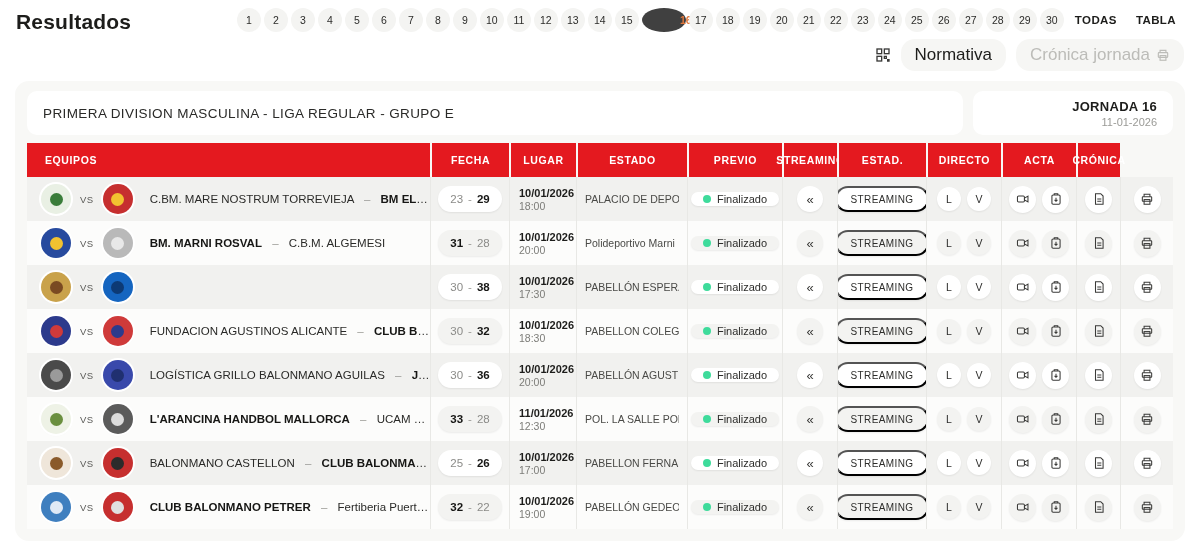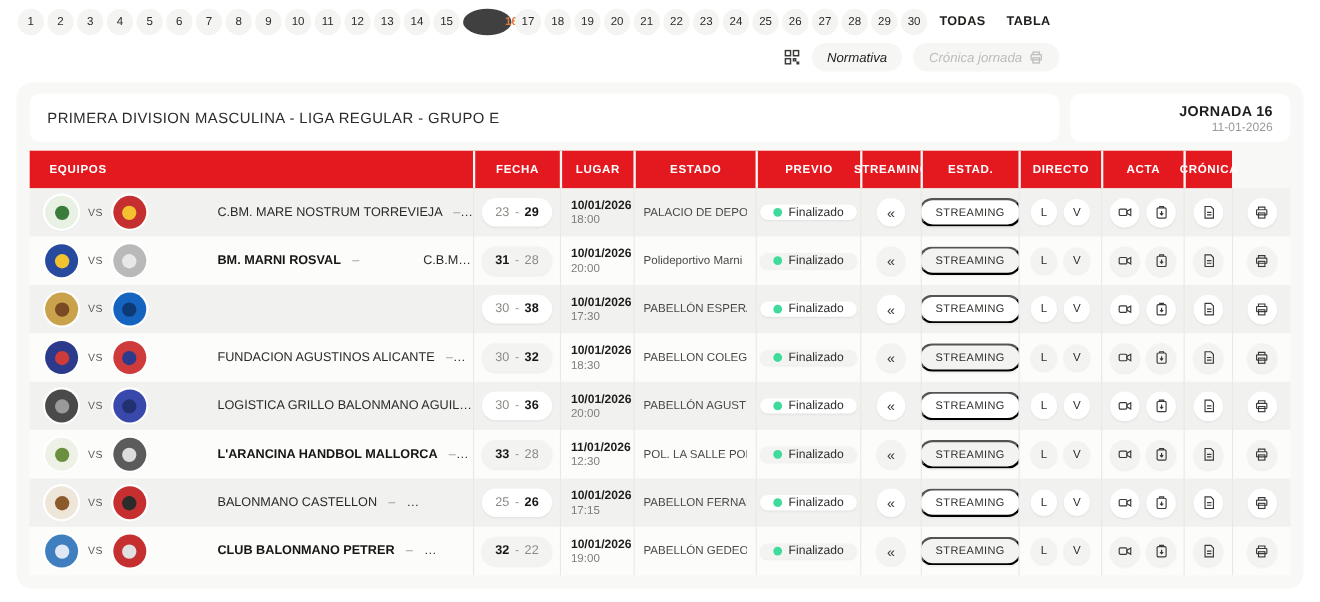--- a/index.html
+++ b/index.html
@@ -13,21 +13,21 @@
   .pagination { display:flex; align-items:center; gap:3px; }
   .pages { display:flex; align-items:center; gap:3px; }
   .page { width:24px; height:24px; border:none; border-radius:50%; background:#f4f4f2; color:#2c2c2a;
     font-size:10.5px; font-family:inherit; display:flex; align-items:center; justify-content:center; cursor:pointer; }
   .page.active { background:#404040; color:#e0763a; font-weight:700;padding-left:44px; }
   .pag-extra { border:none; background:transparent; font-family:inherit; font-size:11.5px; font-weight:600;
     letter-spacing:.4px; color:#1d1d1b; padding:0 8px; cursor:pointer; }
   .tools { display:flex; align-items:center; gap:10px; }
   .qr-btn { border:none; background:transparent; cursor:pointer; display:flex; align-items:center; }
   .tool-pill { border:none; border-radius:14px; background:#f6f6f4; padding:6px 14px; font-family:inherit;
-    font-size:12px; color:#1d1d1b; cursor:pointer; display:flex; align-items:center; gap:6px;font-style:italic; }
+    font-size:17px; color:#1d1d1b; cursor:pointer; display:flex; align-items:center; gap:6px; }
   .tool-pill.disabled { color:#bcbcb8; }
 
   
   .card { margin:10px 15px 0 15px; width:1170px; background:#f8f8f6; border-radius:14px; padding:10px 12px 12px 12px; }
   .card-head { display:flex; gap:10px; margin-bottom:8px; }
   .comp-box { flex:1; background:#ffffff; border-radius:10px; padding:0 16px; height:44px;
     display:flex; align-items:center; font-size:13.5px; letter-spacing:.4px; color:#2a2a28; font-weight:500; }
   .jornada-box { width:200px; background:#ffffff; border-radius:10px; padding:6px 16px; height:44px;
     display:flex; flex-direction:column; justify-content:center; align-items:flex-end; }
   .jornada-title { font-size:13px; font-weight:700; letter-spacing:.3px; }
@@ -45,21 +45,21 @@
   .rows .row:nth-child(even) { background:#fcfcfb; }
   .cell { height:100%; display:flex; align-items:center; justify-content:center; overflow:hidden; }
   .cell + .cell { border-left:1px solid #e8e8e5; }
 
   .c-equipos { justify-content:flex-start; padding-left:14px; gap:9px; }
   .logo { width:30px; height:30px; border-radius:50%; display:flex; align-items:center; justify-content:center;
     box-shadow:0 0 0 2px #ffffff, 0 1px 2px rgba(0,0,0,.15); flex:0 0 auto; }
   .logo-dot { width:13px; height:13px; border-radius:50%; }
   .vs { font-size:9.5px; color:#5a5a57; letter-spacing:.5px; }
   .teams { margin-left:8px; white-space:nowrap; overflow:hidden; text-overflow:ellipsis; font-size:11.5px; color:#2a2a28; }
-  .team { cursor:pointer;margin-left:48px; }
+  .team { cursor:pointer; }
   .sep { color:#9a9a96; margin:0 7px; }
   .win-home .home-name, .win-away .away-name { font-weight:700; color:#161614; }
   .win-home .s-home,   .win-away .s-away   { font-weight:700; color:#161614; }
   .win-home .s-away,   .win-away .s-home   { color:#8b8b88; }
 
   .pill { background:#ffffff; border-radius:14px; box-shadow:0 1px 2px rgba(0,0,0,.07); display:flex;
     align-items:center; justify-content:center; }
   .rows .row:nth-child(even) .pill, .rows .row:nth-child(even) .circle { background:#f3f3f1; }
   .score-pill { width:64px; height:26px; gap:5px; font-size:11.5px; cursor:pointer; }
   .s-dash { color:#9a9a96; }
@@ -81,20 +81,21 @@
   .lv { width:24px; height:24px; font-size:10.5px; color:#2d2d2b; }
   .c-estad { gap:6px; }
   .c-directo { gap:6px; }
   .icon-btn { width:27px; height:27px; }
   .icon-btn svg, .qr-btn svg, .tool-pill svg { display:block; }
 </style>
 </head>
 <body>
 
 <div class="topbar">
+  <div class="page-title">Resultados</div>
   <div class="top-right">
     <div class="pagination">
       <div class="pages">
           <button class="page">1</button>
           <button class="page">2</button>
           <button class="page">3</button>
           <button class="page">4</button>
           <button class="page">5</button>
           <button class="page">6</button>
           <button class="page">7</button>
@@ -710,21 +711,21 @@
     </div>
     <div class="cell c-marcador">
       <span class="pill score-pill">
         <span class="s-home">25</span>
         <span class="s-dash">-</span>
         <span class="s-away">26</span>
       </span>
     </div>
     <div class="cell c-fecha">
       <span class="date">10/01/2026</span>
-      <span class="time">17:15</span>
+      <span class="time">17:00</span>
     </div>
     <div class="cell c-lugar">
       <span class="venue">PABELLON FERNAND…</span>
     </div>
     <div class="cell c-estado">
       <span class="pill status-pill">
         <span class="status-dot"></span>
         <span>Finalizado</span>
       </span>
     </div>

